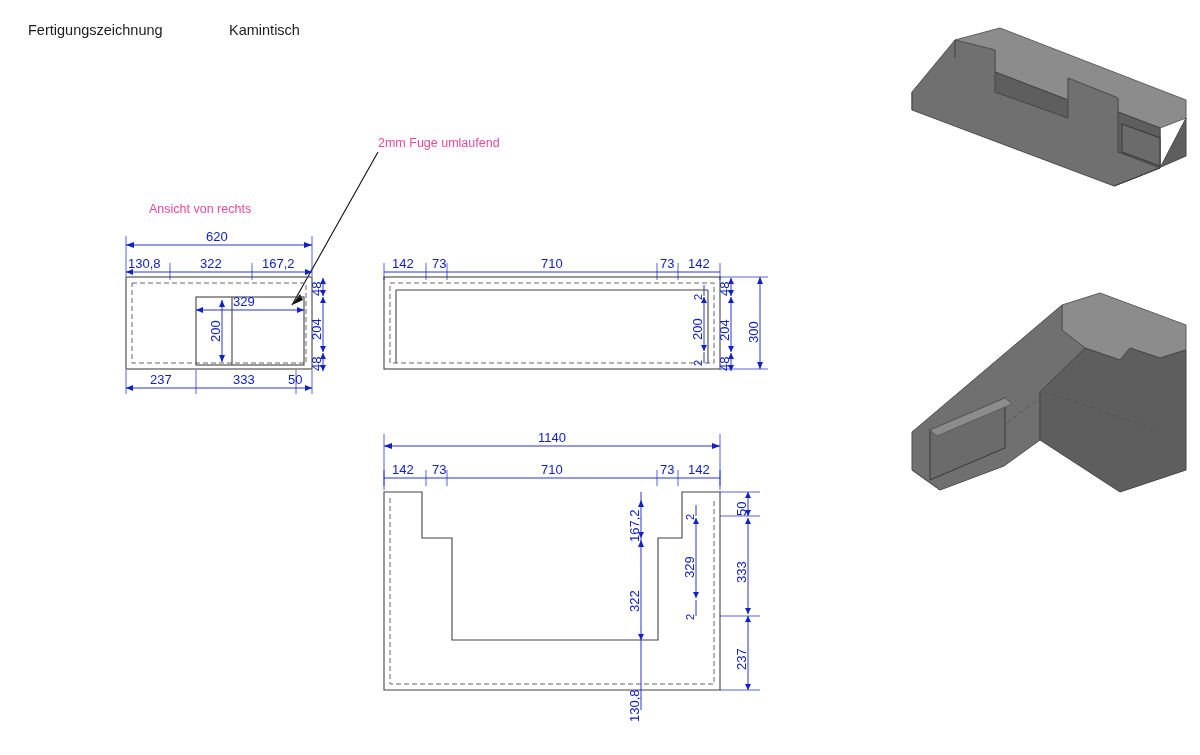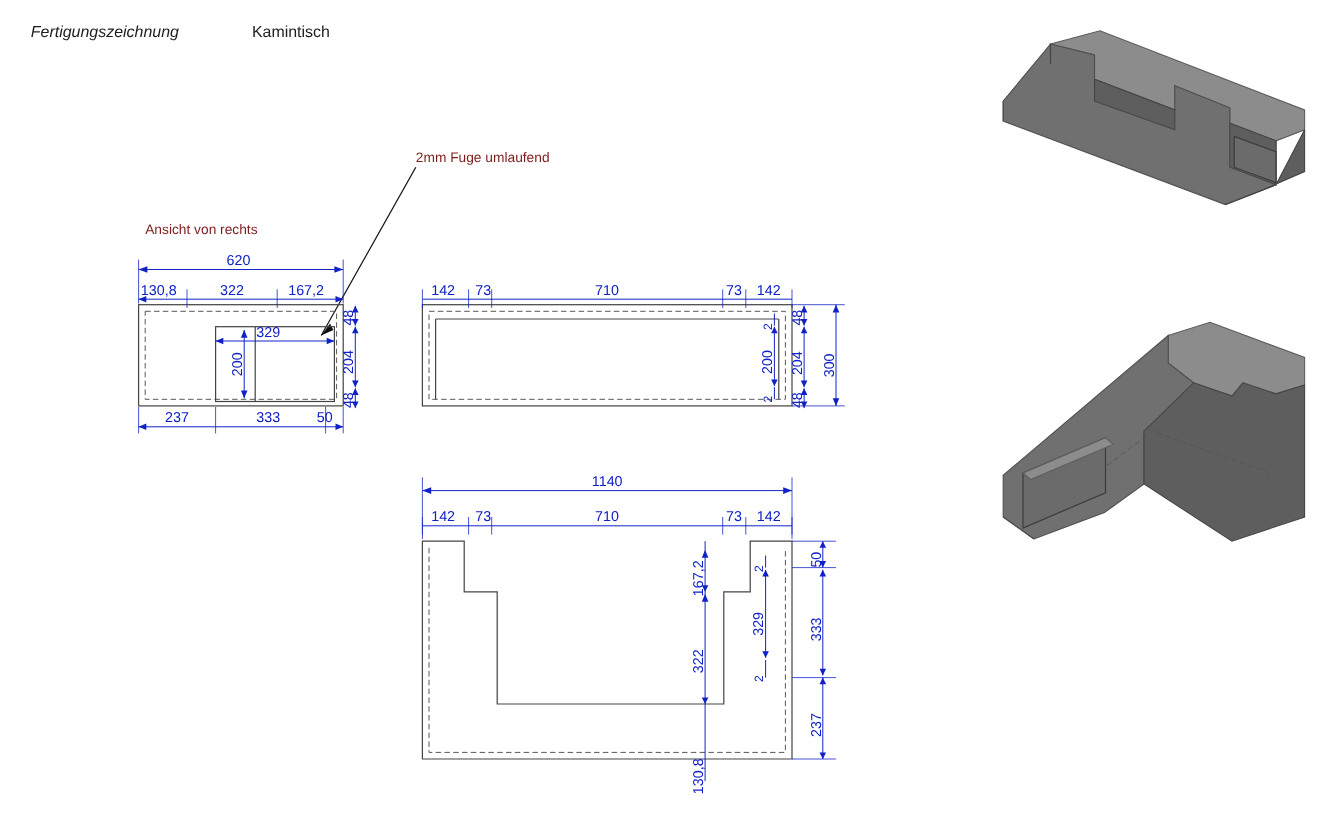--- a/index.html
+++ b/index.html
@@ -20,31 +20,31 @@
     left: 0; top: 0;
     width: 1200px;
     height: 755px;
   }
   .title-text {
     position: absolute;
     font-size: 14.5px;
     color: #1d1d1d;
     white-space: nowrap;
   }
-  #title-main { left: 28px; top: 22px; font-style: italic; }
+  #title-main { left: 28px; top: 22px; }
   #title-sub  { left: 229px; top: 22px; }
 
   .note-text {
     position: absolute;
     font-size: 12.5px;
-    color: #7f1d1d;
+    color: #ec4899;
     white-space: nowrap;
   }
   #note-fuge { left: 378px; top: 136px; }
-  #note-view { left: 132px; top: 202px; text-align: center; }
+  #note-view { left: 149px; top: 202px; text-align: center; }
 
   svg.draw {
     position: absolute;
     left: 0; top: 0;
     width: 1200px;
     height: 755px;
     overflow: visible;
   }
   .dim-line {
     stroke: #1021c8;

